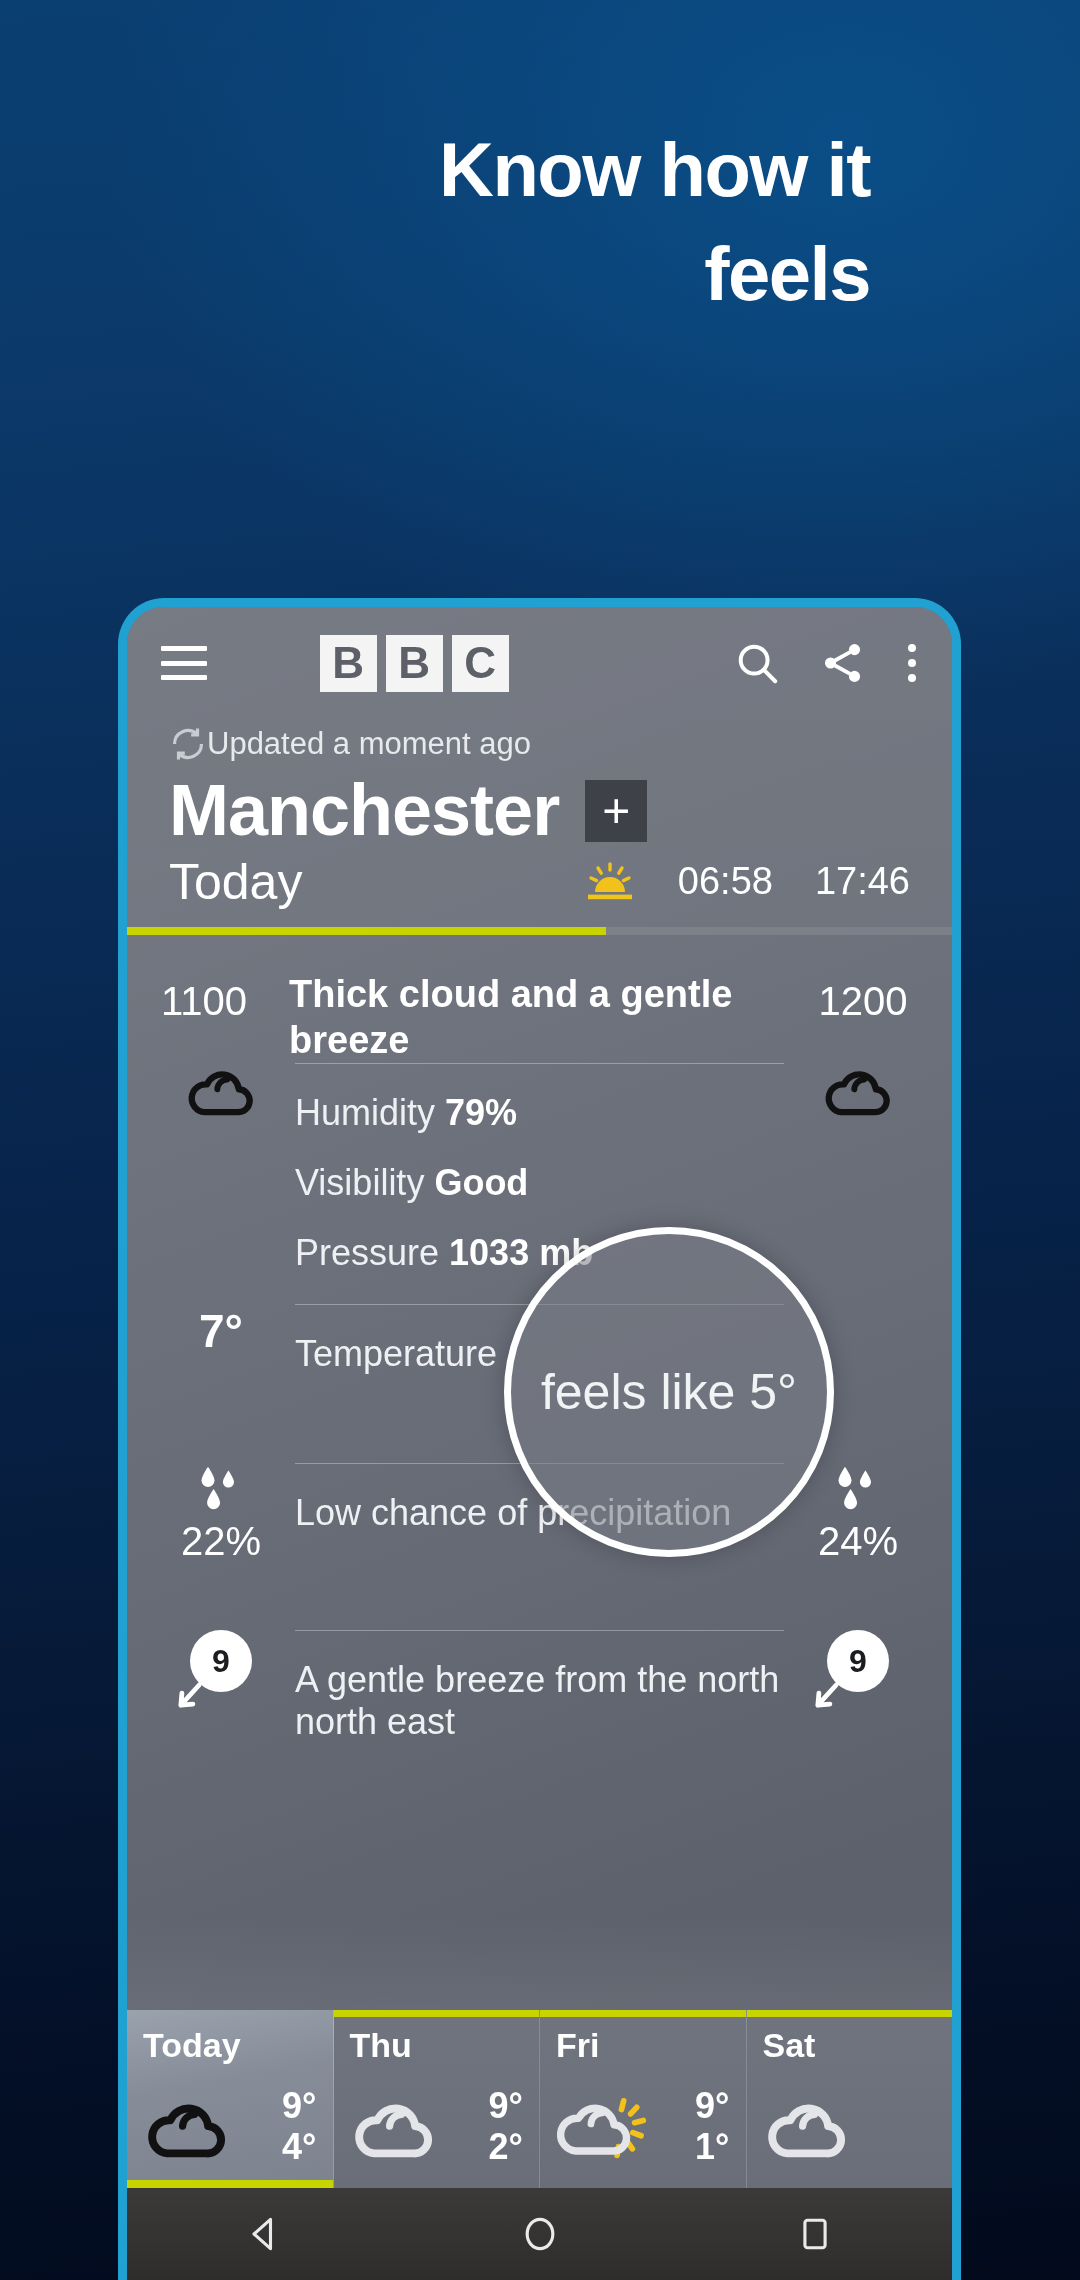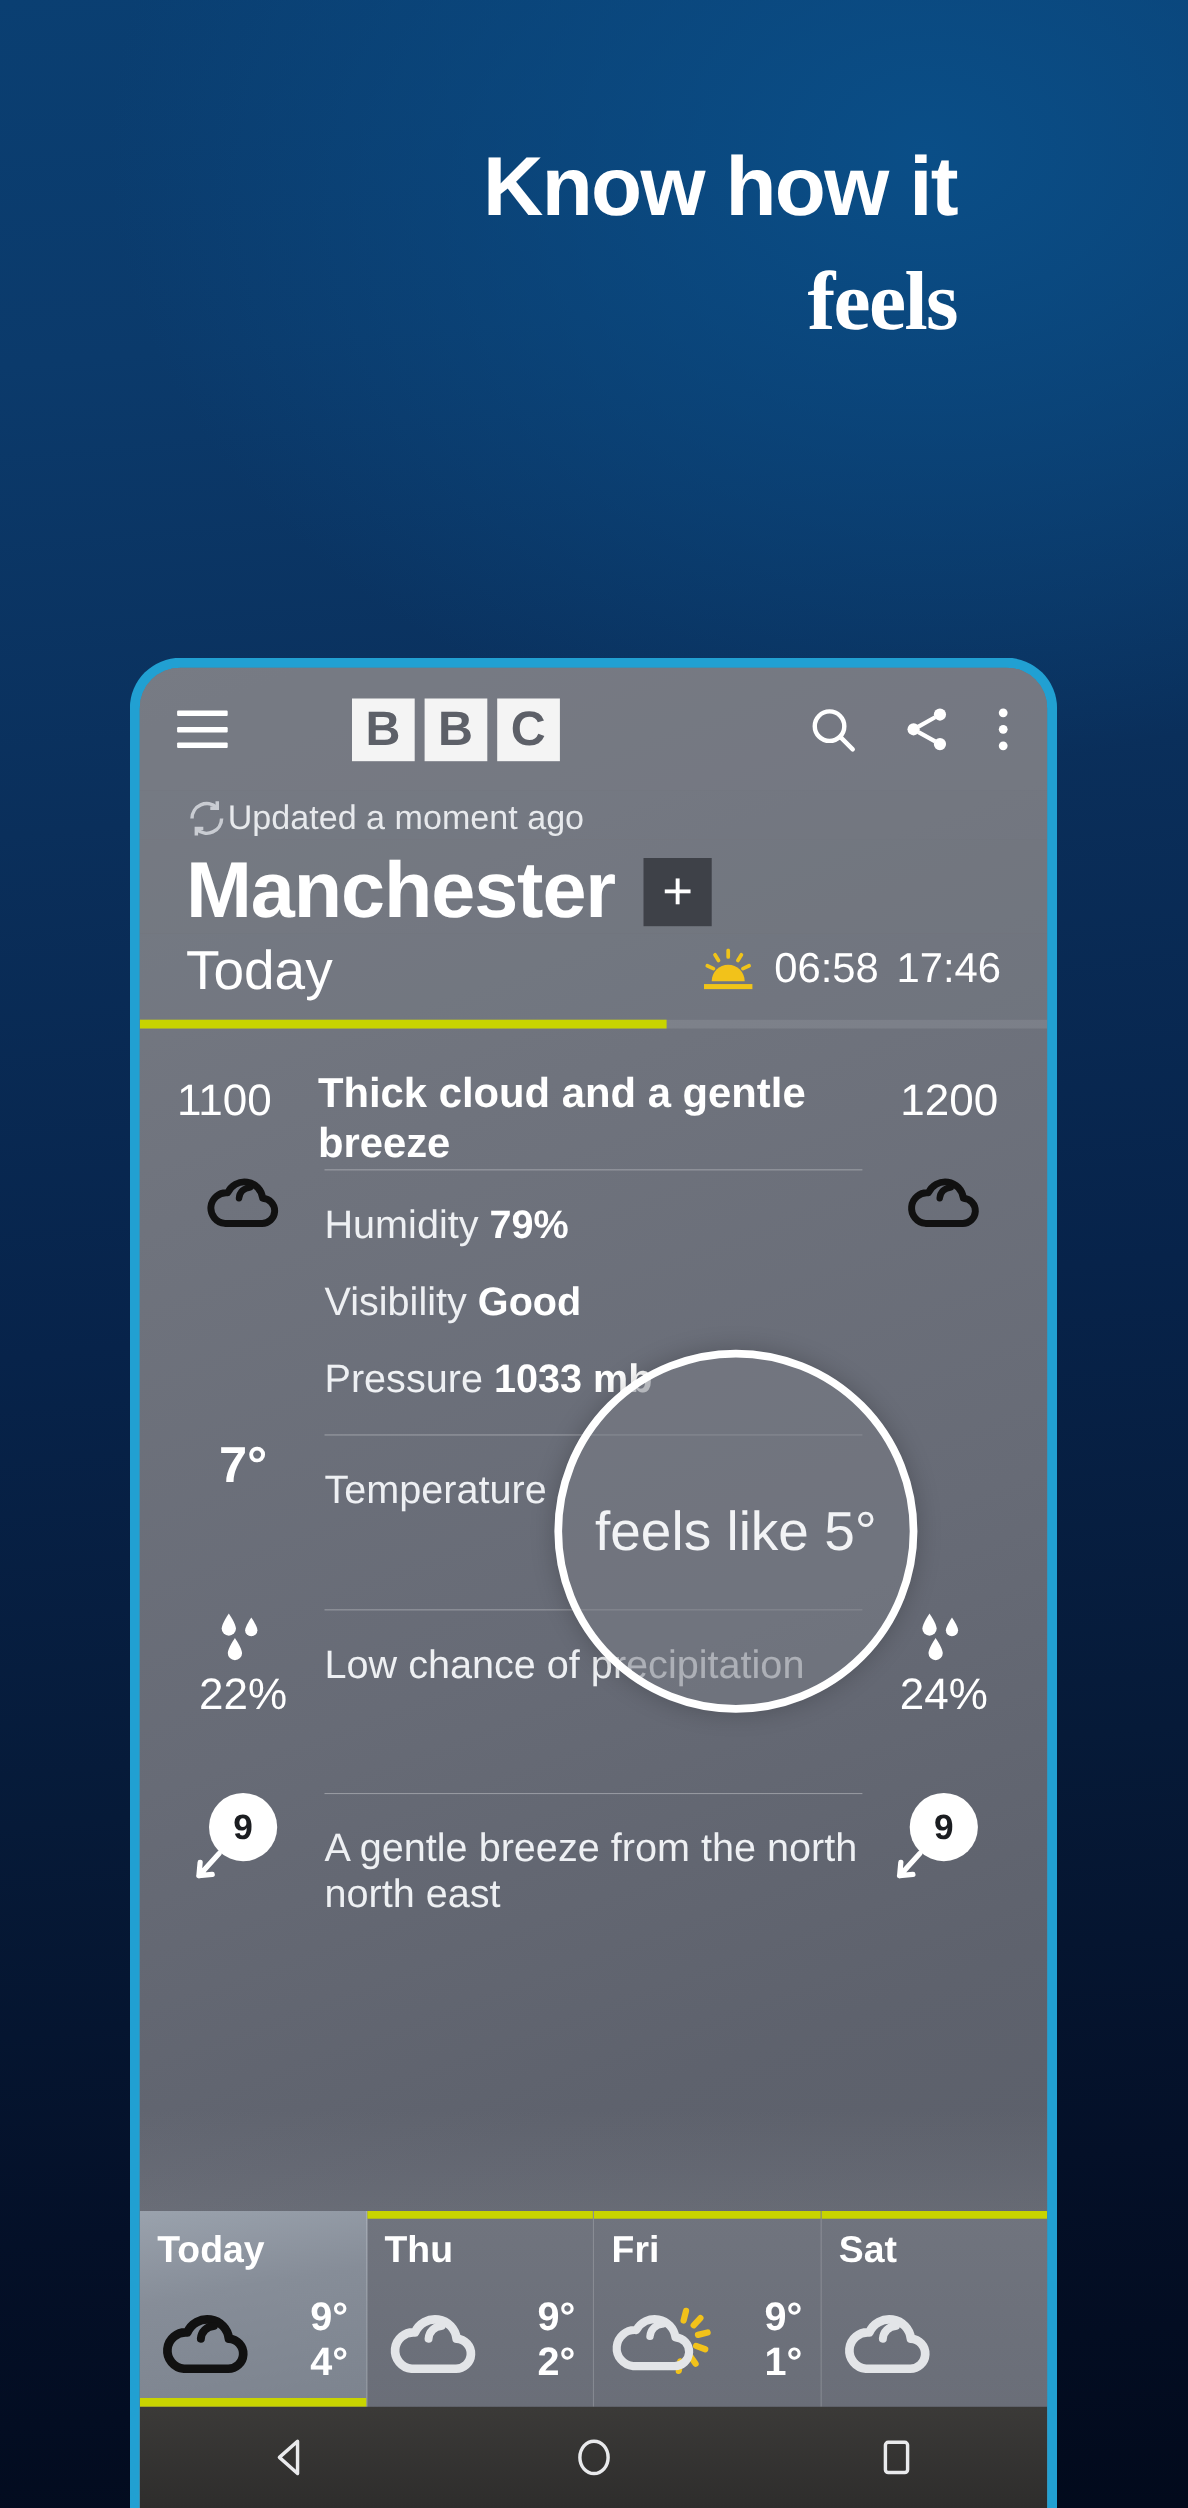--- a/index.html
+++ b/index.html
@@ -13,21 +13,21 @@
   }
 
   
   .promo {
     position:absolute; top:132px; left:0; width:870px;
     text-align:right; color:#ffffff;
     font-size:76px; line-height:1.0; font-weight:bold;
     letter-spacing:-1.5px;
     padding-left:20px;
   }
-  .promo .l2 { display:block; margin-top:28px;font-family:Liberation Serif, serif; }
+  .promo .l2 { display:block; margin-top:28px; }
 
   
   .phone {
     position:absolute; left:118px; top:598px;
     width:843px; height:1682px;
     border:9px solid #21a0d2;
     border-top-left-radius:46px; border-top-right-radius:46px;
     border-bottom:none;
     overflow:hidden;
     background:#6f737c;
@@ -71,21 +71,21 @@
   .loc-name { color:#fff; font-size:72px; font-weight:bold; letter-spacing:-1px; line-height:1.05; }
   .add-btn {
     width:62px; height:62px; background:#3e4148; display:flex; align-items:center; justify-content:center;
     color:#fff; font-size:48px; font-weight:300; line-height:0.8; cursor:pointer;
   }
   .today-row {
     display:flex; align-items:center; padding:4px 42px 16px 42px;
     background:rgba(118,122,131,0.34);
   }
   .today-label { color:#fff; font-size:50px; font-weight:300; }
-  .sun-times { margin-left:auto; display:flex; align-items:center; gap:16px; color:#fff; font-size:38px; font-weight:400; }
+  .sun-times { margin-left:auto; display:flex; align-items:center; gap:42px; color:#fff; font-size:38px; font-weight:400; }
   .progbar { height:8px; background:rgba(255,255,255,0.10); }
   .progbar i { display:block; height:8px; width:58%; background:#c8d400; }
 
   
   .body { position:relative; padding:0 0 0 0; }
   .hourline {
     display:flex; align-items:flex-start; padding:26px 34px 0 34px;
   }
   .hr-time { color:#fff; font-size:40px; font-weight:300; width:110px; padding-top:18px; }
   .hr-time.right { text-align:center; }

